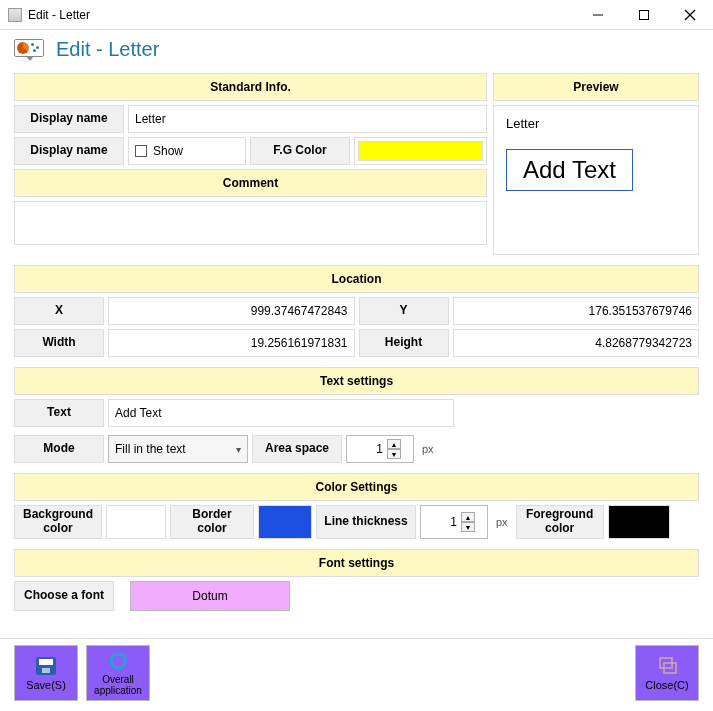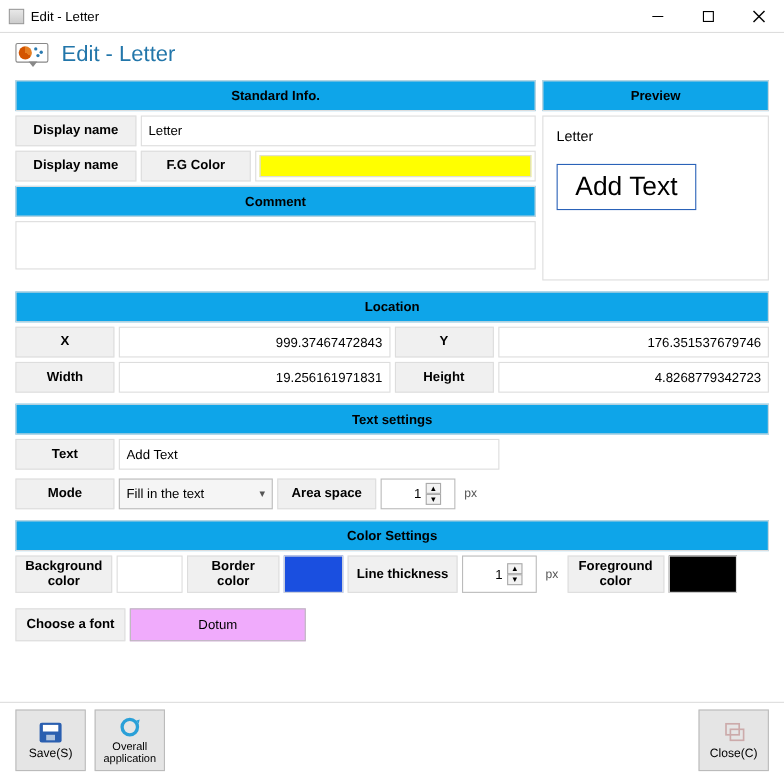--- a/index.html
+++ b/index.html
@@ -68,21 +68,21 @@
     border-top:5px solid #888;
   }
   .appheader-title {
     font-size: 20px; color: #2276aa; font-weight: 400;
   }
   
   .content {
     padding: 4px 14px 6px 14px;
   }
   .section-head {
-    background:#0ea5e9; border:1px solid #ddd;
+    background:#fef9c3; border:1px solid #ddd;
     text-align:center; font-weight:bold; padding:6px 0;
   }
   .cell-label {
     background:#f0f0f0; border:1px solid #ddd;
     display:flex; align-items:center; justify-content:center;
     font-weight:bold; text-align:center; padding:4px 6px; line-height:1.15;
   }
   .cell-plain {
     border:1px solid #ddd; display:flex; align-items:center;
     padding:4px 6px; background:#fff;
@@ -155,37 +155,37 @@
     width:14px; height:10px; border:1px solid #aaa; font-size:7px;
     display:flex; align-items:center; justify-content:center; line-height:1;
     background:#f3f3f3;
   }
   .unit { font-size:11px; color:#555; display:flex; align-items:center; padding:0 4px;}
   
   .color-row { display:flex; gap:4px; align-items:stretch; }
   .color-row > * { height:34px; }
   .csw { border:1px solid #ddd; }
   
-  .font-row { display:flex; gap:4px; }
+  .font-row { display:flex; gap:16px; }
   .font-row > * { height:30px; }
   .font-btn {
     width:160px; border:1px solid #bbb; background:#f0abfc;
     display:flex; align-items:center; justify-content:center; font-weight:normal;
   }
   
   .actionbar {
     position:absolute; left:0; right:0; bottom:0;
     padding:6px 14px 10px 14px;
     border-top:1px solid #ddd;
     display:flex; gap:8px; align-items:flex-end;
     background:#fff;
   }
   .abtn {
     width:64px; height:56px;
-    border:1px solid #bbb; background:#e5e5e5;
+    border:1px solid #bbb; background:#8b5cf6;
     display:flex; flex-direction:column; align-items:center; justify-content:center;
     gap:2px; font-size:11px; line-height:1.1; text-align:center;
   }
   .abtn .ico { width:26px; height:22px; display:flex; align-items:center; justify-content:center;}
   .aspacer{ flex:1; }
   
   .save-ico rect.body{ fill:#2a5fb0; }
   .save-ico rect.label{ fill:#fff; }
   .save-ico rect.sl{ fill:#b0c4de; }
   .overall-ico circle{ fill:none; stroke:#2aa0d8; stroke-width:3;}
@@ -239,20 +239,26 @@
     <div class="std-col">
       <div class="section-head">Standard Info.</div>
       <div class="row">
         <div class="cell-label" style="width:110px;height:28px;">Display name</div>
         <div class="cell-plain" style="flex:1;height:28px;">
           <input type="text" class="flat" value="Letter" style="">
         </div>
       </div>
       <div class="row">
         <div class="cell-label" style="width:110px;height:28px;">Display name</div>
+        <div class="cell-plain" style="width:118px;height:28px;">
+          <span class="chk">
+            <span class="chk-box"></span>
+            <span>Show</span>
+          </span>
+        </div>
         <div class="cell-label" style="width:100px;height:28px;">F.G Color</div>
         <div class="cell-plain" style="flex:1;height:28px;padding:3px;">
           <div class="swatch" style="background:#ffff00;"></div>
         </div>
       </div>
       <div class="section-head" style="font-weight:bold;">Comment</div>
       <div class="comment-body"></div>
     </div>
     <div class="preview-col">
       <div class="section-head">Preview</div>
@@ -333,20 +339,21 @@
         <span>▼</span>
       </div>
     </div>
     <div class="unit">px</div>
     <div class="cell-label" style="width:88px;">Foreground color</div>
     <div class="csw" style="width:62px;background:#000000;"></div>
   </div>
 
   <div class="gap-v-lg"></div>
 
+  <div class="section-head">Font settings</div>
   <div class="gap-v"></div>
   <div class="font-row">
     <div class="cell-label" style="width:100px;">Choose a font</div>
     <div class="font-btn">
       <span>Dotum</span>
     </div>
   </div>
 </div>
 
 <div class="actionbar">

